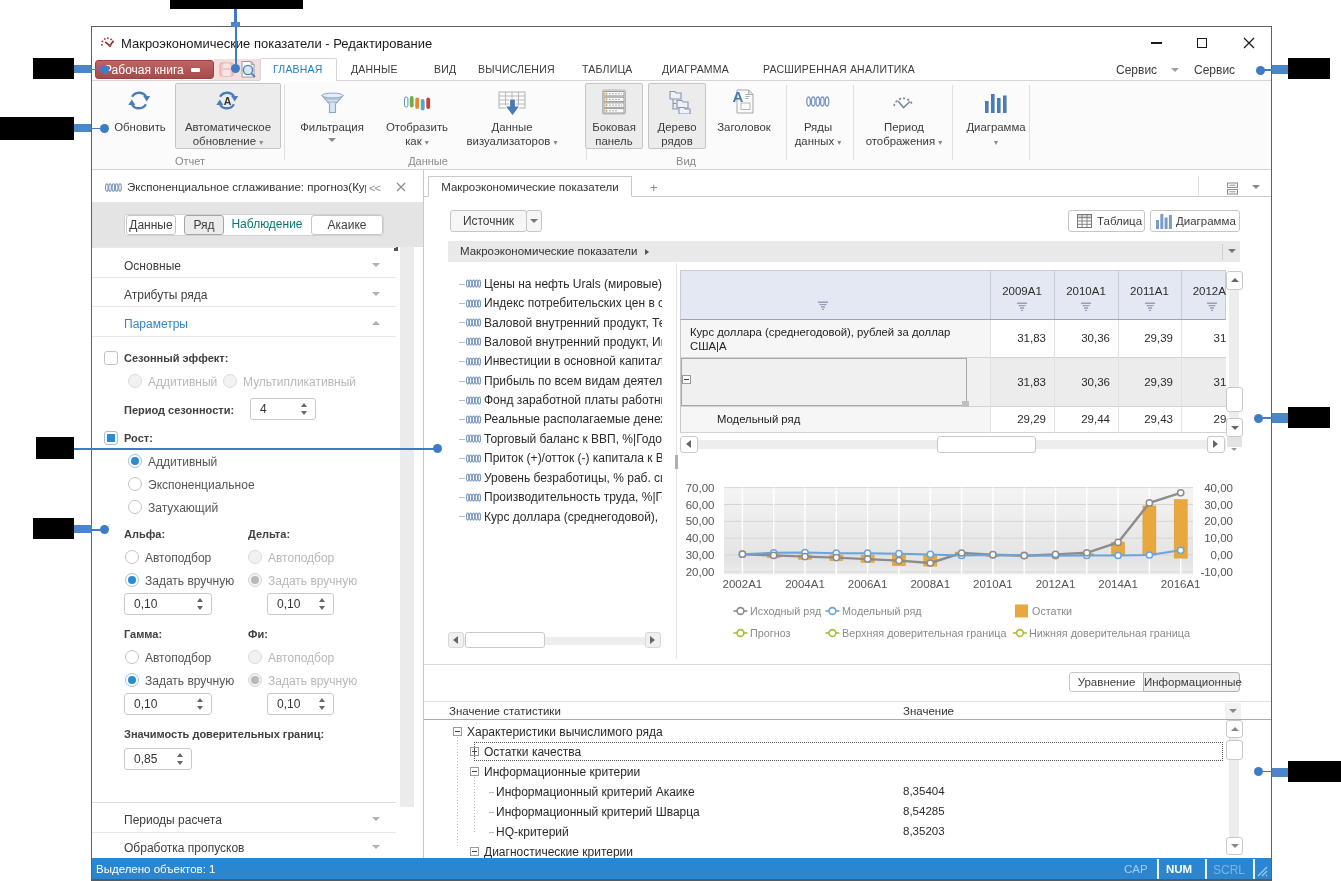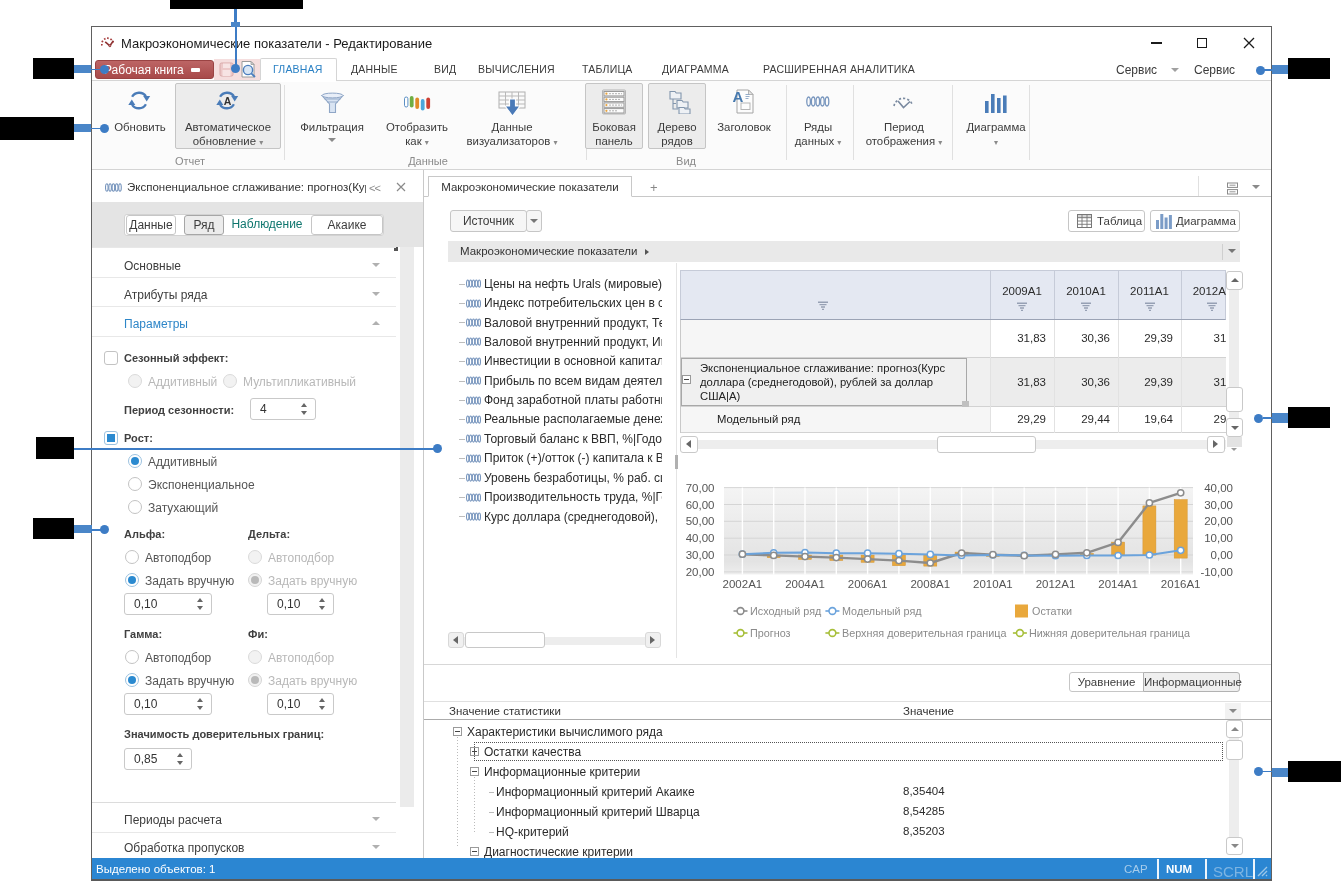--- a/index.html
+++ b/index.html
@@ -593,33 +593,33 @@
 <div class="a" style="left:681px;top:406px;width:545px;height:1px;background:#d2d2d2;"></div>
 <div class="a" style="left:681px;top:432px;width:545px;height:1px;background:#d2d2d2;"></div>
 <div class="a" style="left:680px;top:320px;width:1px;height:113px;background:#c9c9c9;"></div>
 <div class="a" style="left:990px;top:320px;width:1px;height:113px;background:#e2e2e2;"></div>
 <div class="a" style="left:1054px;top:320px;width:1px;height:113px;background:#e2e2e2;"></div>
 <div class="a" style="left:1118px;top:320px;width:1px;height:113px;background:#e2e2e2;"></div>
 <div class="a" style="left:1181px;top:320px;width:1px;height:113px;background:#e2e2e2;"></div>
 <div class="a" style="left:681px;top:358px;width:286px;height:48px;border:1px solid #a8a8a8;"></div>
 <div class="a" style="left:962px;top:401px;width:7px;height:6px;background:#c0c0c0;"></div>
 <div class="exp" style="left:682px;top:375px;"></div>
-<div class="a" style="left:700px;top:361px;width:262px;font-size:11.3px;color:#222;line-height:14px;">Экспоненциальное сглаживание: прогноз(Курс доллара (среднегодовой), рублей за доллар США|А)</div>
+<div class="a" style="left:690px;top:325px;width:280px;font-size:11.3px;color:#222;line-height:14px;">Курс доллара (среднегодовой), рублей за доллар США|А</div>
 <div class="a" style="left:717px;top:413px;width:262px;font-size:11.3px;color:#222;">Модельный ряд</div>
 <div class="colv" style="left:990px;top:332px;width:56px;">31,83</div>
 <div class="colv" style="left:1054px;top:332px;width:56px;">30,36</div>
 <div class="colv" style="left:1118px;top:332px;width:55px;">29,39</div>
 <div class="colv" style="left:1181px;top:332px;width:55px;">31,3</div>
 <div class="colv" style="left:990px;top:376px;width:56px;">31,83</div>
 <div class="colv" style="left:1054px;top:376px;width:56px;">30,36</div>
 <div class="colv" style="left:1118px;top:376px;width:55px;">29,39</div>
 <div class="colv" style="left:1181px;top:376px;width:55px;">31,3</div>
 <div class="colv" style="left:990px;top:413px;width:56px;">29,29</div>
 <div class="colv" style="left:1054px;top:413px;width:56px;">29,44</div>
-<div class="colv" style="left:1118px;top:413px;width:55px;">19,64</div>
+<div class="colv" style="left:1118px;top:413px;width:55px;">29,43</div>
 <div class="colv" style="left:1181px;top:413px;width:55px;">29,2</div>
 <div class="a" style="left:1226px;top:270px;width:18px;height:183px;background:#fff;"></div>
 <div class="a" style="left:1229px;top:271px;width:10px;height:162px;background:#ededed;"></div>
 <div class="a" style="left:1226px;top:271px;width:17px;height:19px;background:#fff;border:1px solid #c9c9c9;border-radius:3px;"></div>
 <div class="arr-u" style="left:1231px;top:278px;border-bottom-color:#666;"></div>
 <div class="a" style="left:1226px;top:387px;width:17px;height:25px;background:#fff;border:1px solid #c9c9c9;border-radius:3px;"></div>
 <div class="a" style="left:1226px;top:418px;width:17px;height:19px;background:#fff;border:1px solid #c9c9c9;border-radius:3px;"></div>
 <div class="arr-d" style="left:1231px;top:426px;border-top-color:#666;"></div>
 <div class="a" style="left:680px;top:440px;width:546px;height:9px;background:#ededed;"></div>
 <div class="a" style="left:680px;top:436px;width:18px;height:17px;background:#fff;border:1px solid #c9c9c9;border-radius:3px;"></div>
@@ -781,20 +781,20 @@
 <div class="a" style="left:1226px;top:740px;width:17px;height:20px;background:#fff;border:1px solid #c9c9c9;border-radius:3px;"></div>
 <div class="a" style="left:1226px;top:837px;width:17px;height:18px;background:#fff;border:1px solid #c9c9c9;border-radius:3px;"></div>
 <div class="arr-d" style="left:1231px;top:844px;border-top-color:#888;"></div>
 
 <div class="a" style="left:92px;top:858px;width:1179px;height:23px;background:#2b86d2;"></div>
 <div class="a" style="left:96px;top:863px;color:#fff;font-size:11.5px;">Выделено объектов: 1</div>
 <div class="a" style="left:1124px;top:863px;color:#a6cceb;font-size:11.5px;">CAP</div>
 <div class="a" style="left:1157px;top:859px;width:1.5px;height:21px;background:#eef5fb;"></div>
 <div class="a" style="left:1166px;top:863px;color:#fff;font-size:11.5px;font-weight:bold;">NUM</div>
 <div class="a" style="left:1205px;top:859px;width:1.5px;height:21px;background:#eef5fb;"></div>
-<div class="a" style="left:1213px;top:863px;color:#7db4e2;font-size:15px;">SCRL</div>
+<div class="a" style="left:1213px;top:863px;color:#7db4e2;font-size:12px;">SCRL</div>
 <div class="a" style="left:1253px;top:859px;width:1.5px;height:21px;background:#eef5fb;"></div>
 <div class="a" style="left:91px;top:879px;width:1181px;height:2px;background:#5a5a5a;"></div>
 <svg class="a" style="left:1256px;top:865px;" width="13" height="13" viewBox="0 0 13 13">
  <path d="M11 2 L2 11 M11 6 L6 11 M11 10 L10 11" stroke="#9cc6e8" stroke-width="1.4"></path>
 </svg>
 
 </div>
 
 </body></html>

